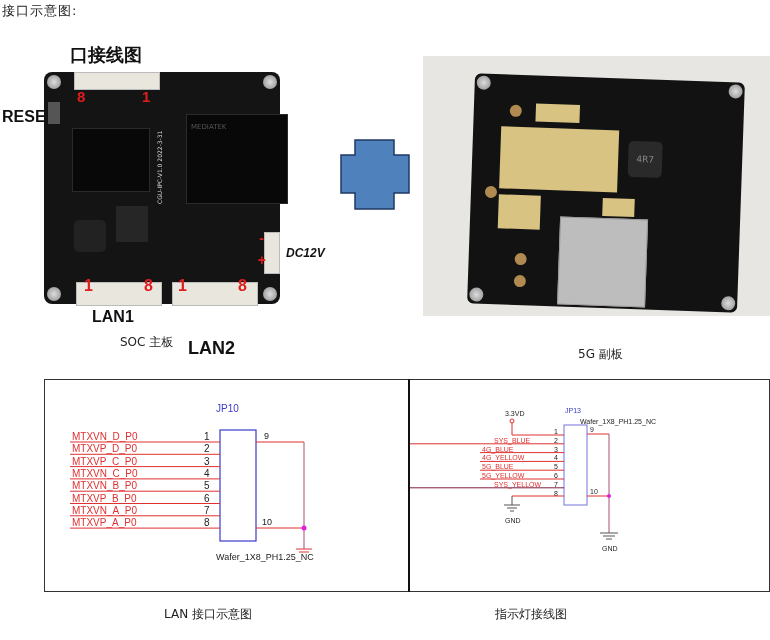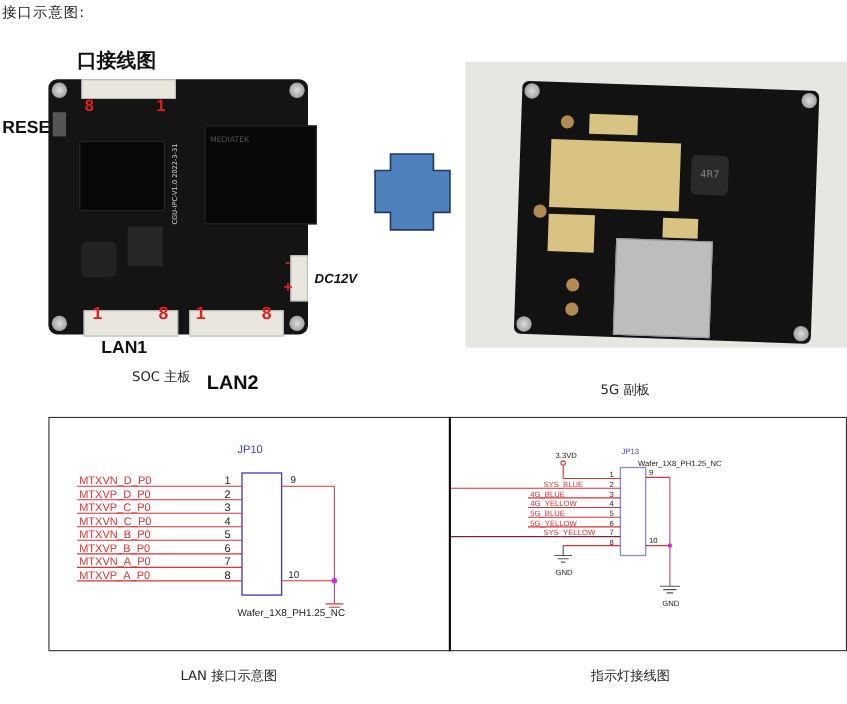--- a/index.html
+++ b/index.html
@@ -8,23 +8,23 @@
   .abs { position:absolute; }
   .heading { left:2px; top:2px; font-size:13px; color:#222; letter-spacing:1px; }
   .indicator-title { left:70px; top:43px; font-size:18px; font-weight:bold; color:#111; }
   .board-label { font-family:"Liberation Sans", sans-serif; font-weight:bold; color:#111; }
   .reset { left:2px; top:108px; font-size:16px; }
   .dc12v { left:286px; top:246px; font-size:12px;font-style:italic; }
   .lan1 { left:92px; top:308px; font-size:16px; }
   .lan2 { left:188px; top:308px; font-size:18px;margin-top:30px; }
   .caption { font-size:12px; color:#222; font-family:"DejaVu Sans", sans-serif; }
   .cap-soc { left:120px; top:334px; }
-  .cap-5g { left:546px; top:346px; }
+  .cap-5g { left:578px; top:346px; }
   .cap-lan { left:164px; top:606px; }
-  .cap-led { left:537px; top:606px; }
+  .cap-led { left:495px; top:606px; }
 
   
   .soc-board { left:44px; top:72px; width:236px; height:232px; background:#141414;
                border-radius:8px; }
   .screw { width:14px; height:14px; border-radius:50%; background:radial-gradient(circle,#ddd,#888); }
   .chip { background:#080808; border:1px solid #2a2a2a; }
   .conn { background:#e9e6de; border:1px solid #bbb; }
   .pin-num { color:#e21d1d; font-weight:bold; font-family:"Liberation Sans", sans-serif; }
 
   

